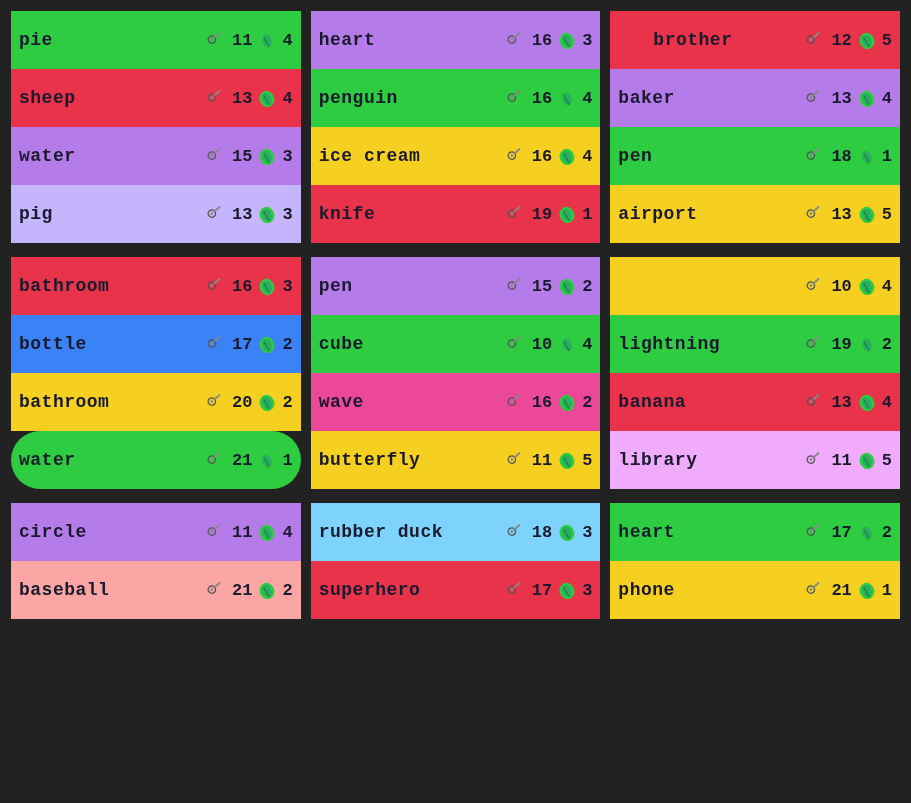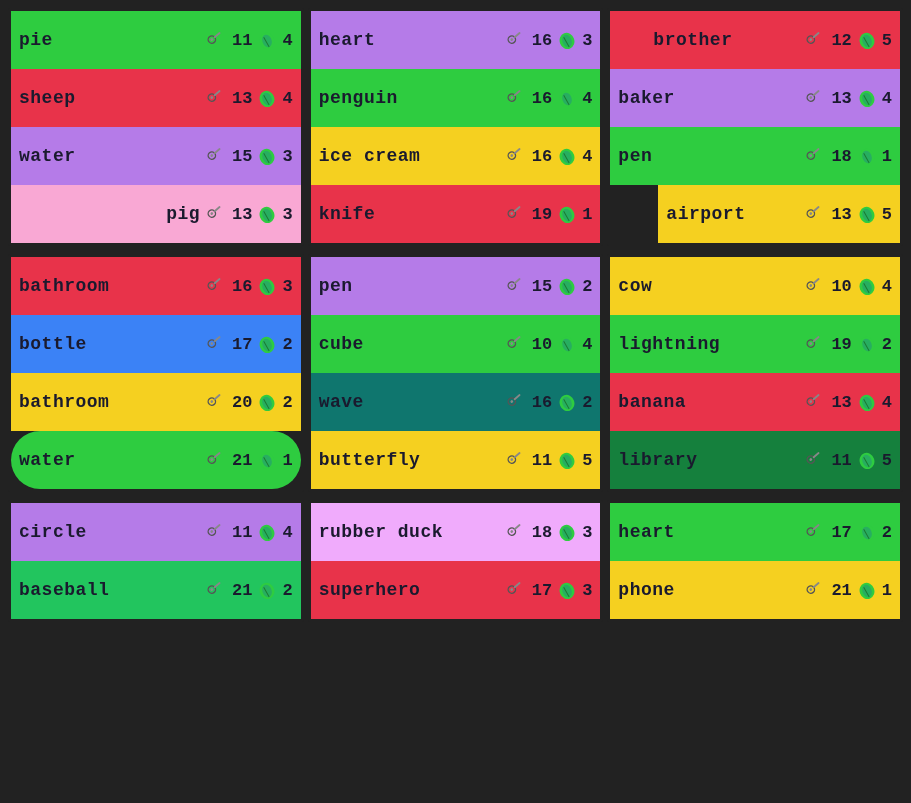--- a/index.html
+++ b/index.html
@@ -118,21 +118,21 @@
   </svg>
           <span class="num">15</span>
           <svg class="leaf" viewBox="0 0 24 24" xmlns="http://www.w3.org/2000/svg">
     <ellipse cx="12" cy="13" rx="8" ry="9" fill="#2ecc40" transform="rotate(-20,12,13)"></ellipse>
     <ellipse cx="12" cy="13" rx="5" ry="7" fill="#27ae60" transform="rotate(-20,12,13)"></ellipse>
     <line x1="12" y1="20" x2="10" y2="8" stroke="#1a7a30" stroke-width="1" transform="rotate(-20,12,13)"></line>
   </svg>
           <span class="num">3</span>
         </div>
       </div>
-      <div class="cell" style="background-color: #f9a8d4; text-align: right;">
+      <div class="cell" style="background-color: #c4b5fd;">
         <span class="cell-word">pig</span>
         <div class="cell-icons">
           <svg class="wrench" viewBox="0 0 24 24" xmlns="http://www.w3.org/2000/svg">
     <g transform="rotate(-40, 12, 12)">
       <ellipse cx="8" cy="8" rx="4" ry="4" fill="none" stroke="#555" stroke-width="1.5"></ellipse>
       <ellipse cx="8" cy="8" rx="1.5" ry="1.5" fill="#888"></ellipse>
       <rect x="11" y="7" width="9" height="2" rx="1" fill="#888"></rect>
     </g>
   </svg>
           <span class="num">13</span>
@@ -274,21 +274,21 @@
   </svg>
           <span class="num">18</span>
           <svg class="leaf" viewBox="0 0 24 24" xmlns="http://www.w3.org/2000/svg">
     <ellipse cx="12" cy="13" rx="8" ry="9" fill="#2ecc40" transform="rotate(-20,12,13)"></ellipse>
     <ellipse cx="12" cy="13" rx="5" ry="7" fill="#27ae60" transform="rotate(-20,12,13)"></ellipse>
     <line x1="12" y1="20" x2="10" y2="8" stroke="#1a7a30" stroke-width="1" transform="rotate(-20,12,13)"></line>
   </svg>
           <span class="num">1</span>
         </div>
       </div>
-      <div class="cell" style="background-color: rgb(245, 208, 32); margin-left: 48px;">
+      <div class="cell" style="background-color: rgb(245, 208, 32);">
         <span class="cell-word">airport</span>
         <div class="cell-icons">
           <svg class="wrench" viewBox="0 0 24 24" xmlns="http://www.w3.org/2000/svg">
     <g transform="rotate(-40, 12, 12)">
       <ellipse cx="8" cy="8" rx="4" ry="4" fill="none" stroke="#555" stroke-width="1.5"></ellipse>
       <ellipse cx="8" cy="8" rx="1.5" ry="1.5" fill="#888"></ellipse>
       <rect x="11" y="7" width="9" height="2" rx="1" fill="#888"></rect>
     </g>
   </svg>
           <span class="num">13</span>
@@ -413,21 +413,21 @@
   </svg>
           <span class="num">10</span>
           <svg class="leaf" viewBox="0 0 24 24" xmlns="http://www.w3.org/2000/svg">
     <ellipse cx="12" cy="13" rx="8" ry="9" fill="#2ecc40" transform="rotate(-20,12,13)"></ellipse>
     <ellipse cx="12" cy="13" rx="5" ry="7" fill="#27ae60" transform="rotate(-20,12,13)"></ellipse>
     <line x1="12" y1="20" x2="10" y2="8" stroke="#1a7a30" stroke-width="1" transform="rotate(-20,12,13)"></line>
   </svg>
           <span class="num">4</span>
         </div>
       </div>
-      <div class="cell" style="background-color: #0f766e;">
+      <div class="cell" style="background-color: #ec4899;">
         <span class="cell-word">wave</span>
         <div class="cell-icons">
           <svg class="wrench" viewBox="0 0 24 24" xmlns="http://www.w3.org/2000/svg">
     <g transform="rotate(-40, 12, 12)">
       <ellipse cx="8" cy="8" rx="4" ry="4" fill="none" stroke="#555" stroke-width="1.5"></ellipse>
       <ellipse cx="8" cy="8" rx="1.5" ry="1.5" fill="#888"></ellipse>
       <rect x="11" y="7" width="9" height="2" rx="1" fill="#888"></rect>
     </g>
   </svg>
           <span class="num">16</span>
@@ -454,21 +454,20 @@
     <ellipse cx="12" cy="13" rx="8" ry="9" fill="#2ecc40" transform="rotate(-20,12,13)"></ellipse>
     <ellipse cx="12" cy="13" rx="5" ry="7" fill="#27ae60" transform="rotate(-20,12,13)"></ellipse>
     <line x1="12" y1="20" x2="10" y2="8" stroke="#1a7a30" stroke-width="1" transform="rotate(-20,12,13)"></line>
   </svg>
           <span class="num">5</span>
         </div>
       </div>
     </div>
     <div class="card">
       <div class="cell" style="background-color: rgb(245, 208, 32);">
-        <span class="cell-word">cow</span>
         <div class="cell-icons">
           <svg class="wrench" viewBox="0 0 24 24" xmlns="http://www.w3.org/2000/svg">
     <g transform="rotate(-40, 12, 12)">
       <ellipse cx="8" cy="8" rx="4" ry="4" fill="none" stroke="#555" stroke-width="1.5"></ellipse>
       <ellipse cx="8" cy="8" rx="1.5" ry="1.5" fill="#888"></ellipse>
       <rect x="11" y="7" width="9" height="2" rx="1" fill="#888"></rect>
     </g>
   </svg>
           <span class="num">10</span>
           <svg class="leaf" viewBox="0 0 24 24" xmlns="http://www.w3.org/2000/svg">
@@ -510,21 +509,21 @@
   </svg>
           <span class="num">13</span>
           <svg class="leaf" viewBox="0 0 24 24" xmlns="http://www.w3.org/2000/svg">
     <ellipse cx="12" cy="13" rx="8" ry="9" fill="#2ecc40" transform="rotate(-20,12,13)"></ellipse>
     <ellipse cx="12" cy="13" rx="5" ry="7" fill="#27ae60" transform="rotate(-20,12,13)"></ellipse>
     <line x1="12" y1="20" x2="10" y2="8" stroke="#1a7a30" stroke-width="1" transform="rotate(-20,12,13)"></line>
   </svg>
           <span class="num">4</span>
         </div>
       </div>
-      <div class="cell" style="background-color: #15803d; font-family: Liberation Mono, monospace;">
+      <div class="cell" style="background-color: #f0abfc; font-family: Liberation Mono, monospace;">
         <span class="cell-word">library</span>
         <div class="cell-icons">
           <svg class="wrench" viewBox="0 0 24 24" xmlns="http://www.w3.org/2000/svg">
     <g transform="rotate(-40, 12, 12)">
       <ellipse cx="8" cy="8" rx="4" ry="4" fill="none" stroke="#555" stroke-width="1.5"></ellipse>
       <ellipse cx="8" cy="8" rx="1.5" ry="1.5" fill="#888"></ellipse>
       <rect x="11" y="7" width="9" height="2" rx="1" fill="#888"></rect>
     </g>
   </svg>
           <span class="num">11</span>
@@ -552,42 +551,42 @@
   </svg>
           <span class="num">11</span>
           <svg class="leaf" viewBox="0 0 24 24" xmlns="http://www.w3.org/2000/svg">
     <ellipse cx="12" cy="13" rx="8" ry="9" fill="#2ecc40" transform="rotate(-20,12,13)"></ellipse>
     <ellipse cx="12" cy="13" rx="5" ry="7" fill="#27ae60" transform="rotate(-20,12,13)"></ellipse>
     <line x1="12" y1="20" x2="10" y2="8" stroke="#1a7a30" stroke-width="1" transform="rotate(-20,12,13)"></line>
   </svg>
           <span class="num">4</span>
         </div>
       </div>
-      <div class="cell" style="background-color: #22c55e;">
+      <div class="cell" style="background-color: #fca5a5;">
         <span class="cell-word">baseball</span>
         <div class="cell-icons">
           <svg class="wrench" viewBox="0 0 24 24" xmlns="http://www.w3.org/2000/svg">
     <g transform="rotate(-40, 12, 12)">
       <ellipse cx="8" cy="8" rx="4" ry="4" fill="none" stroke="#555" stroke-width="1.5"></ellipse>
       <ellipse cx="8" cy="8" rx="1.5" ry="1.5" fill="#888"></ellipse>
       <rect x="11" y="7" width="9" height="2" rx="1" fill="#888"></rect>
     </g>
   </svg>
           <span class="num">21</span>
           <svg class="leaf" viewBox="0 0 24 24" xmlns="http://www.w3.org/2000/svg">
     <ellipse cx="12" cy="13" rx="8" ry="9" fill="#2ecc40" transform="rotate(-20,12,13)"></ellipse>
     <ellipse cx="12" cy="13" rx="5" ry="7" fill="#27ae60" transform="rotate(-20,12,13)"></ellipse>
     <line x1="12" y1="20" x2="10" y2="8" stroke="#1a7a30" stroke-width="1" transform="rotate(-20,12,13)"></line>
   </svg>
           <span class="num">2</span>
         </div>
       </div>
     </div>
     <div class="card">
-      <div class="cell" style="background-color: #f0abfc; font-family: Liberation Mono, monospace;">
+      <div class="cell" style="background-color: #7dd3fc; font-family: Liberation Mono, monospace;">
         <span class="cell-word">rubber duck</span>
         <div class="cell-icons">
           <svg class="wrench" viewBox="0 0 24 24" xmlns="http://www.w3.org/2000/svg">
     <g transform="rotate(-40, 12, 12)">
       <ellipse cx="8" cy="8" rx="4" ry="4" fill="none" stroke="#555" stroke-width="1.5"></ellipse>
       <ellipse cx="8" cy="8" rx="1.5" ry="1.5" fill="#888"></ellipse>
       <rect x="11" y="7" width="9" height="2" rx="1" fill="#888"></rect>
     </g>
   </svg>
           <span class="num">18</span>

